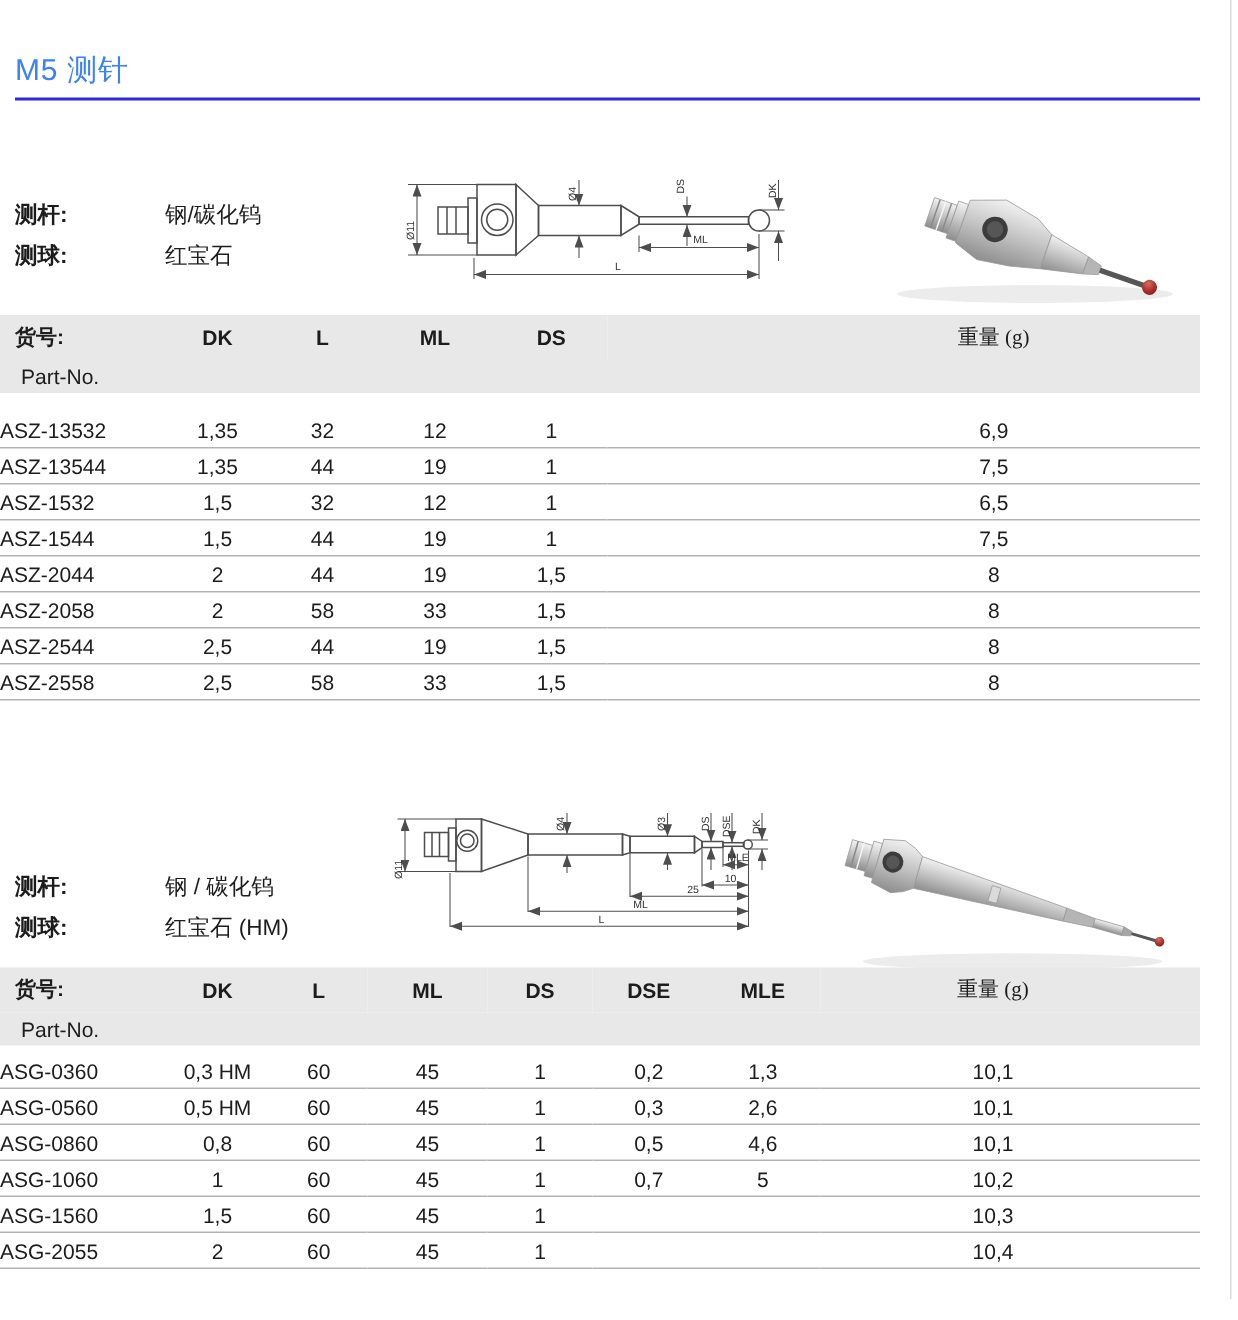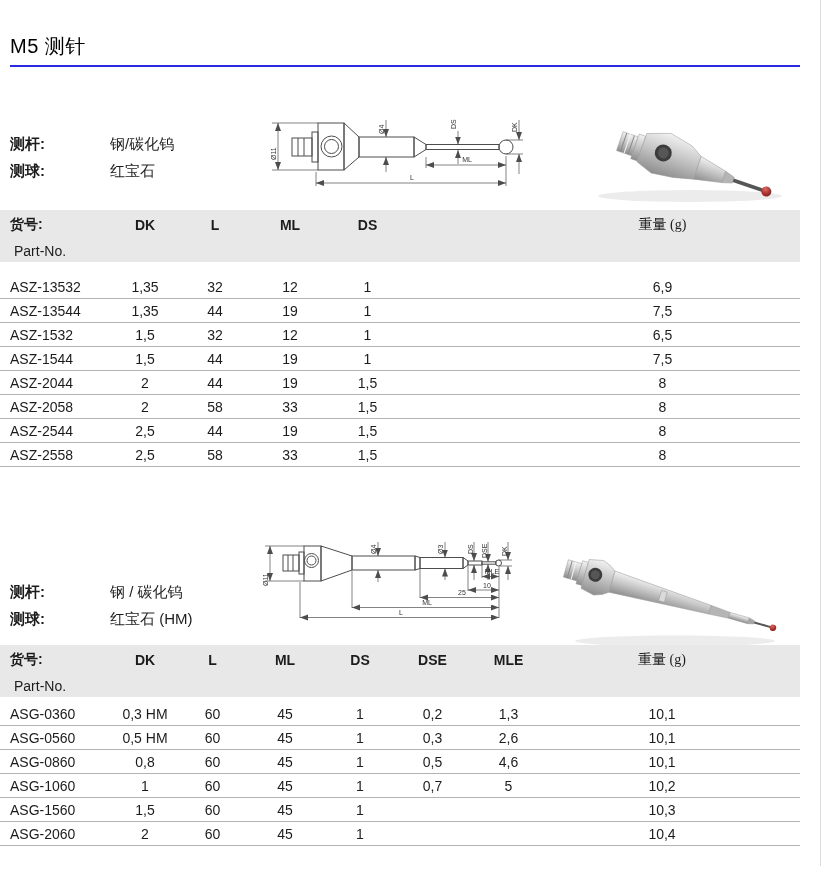--- a/index.html
+++ b/index.html
@@ -1,19 +1,19 @@
 <!DOCTYPE html>
 <html><head>
 <meta charset="utf-8">
 <style>
   html,body { margin:0; padding:0; background:#ffffff; }
   body { font-family:"Liberation Sans","DejaVu Sans",sans-serif; color:#1c1c1c; }
   .page { position:relative; width:825px; height:880px; background:#fff; overflow:hidden; }
 
-  .page-title { position:absolute; left:10px; top:33px; margin:0; font-size:20px; font-weight:400; color:#000000; letter-spacing:.5px; }
+  .page-title { position:absolute; left:10px; top:33px; margin:0; font-size:20px; font-weight:400; color:#3b82f6; letter-spacing:.5px; }
   .title-rule { position:absolute; left:10px; top:65px; width:790px; height:2px; background:#2a2ae0; }
   .right-edge { position:absolute; left:820px; top:0; width:1px; height:866px; background:#dcdcdc; }
 
   .specs { position:absolute; left:10px; font-size:15px; }
   .specs.s1 { top:130px; }
   .specs.s2 { top:578px; }
   .spec-row { height:27px; line-height:27px; }
   .spec-label { display:inline-block; width:100px; font-weight:bold; }
   .spec-value { display:inline-block; }
 
@@ -33,21 +33,21 @@
   table.tbl2 { top:645px; }
   .tbl th, .tbl td { padding:0; font-weight:normal; text-align:center; vertical-align:middle; }
   .tbl thead th { background:#e8e8e8; }
   .tbl thead tr:first-child th { height:30px; }
   .tbl thead tr:last-child  th { height:22px; }
   .tbl .th-part  { text-align:left; padding-left:10px; font-weight:bold; }
   .tbl .th-partno{ text-align:left; padding-left:14px; }
   .tbl .th-dim   { font-weight:bold; }
   .tbl .th-weight{ font-family:"Liberation Serif","DejaVu Serif",serif; }
   .tbl tbody td { height:23px; border-bottom:1px solid #b3b3b3; }
-  .tbl tbody td:first-child { text-align:left; padding-left:10px; }
+  .tbl tbody td:first-child { text-align:left; padding-left:0; }
   .tbl1 tbody td:last-child, .tbl1 .th-weight { padding-left:120px; }
   .tbl2 tbody td:last-child { padding-right:23px; }
   .tbl2 .th-weight { padding-right:23px; }
   .tbl tr.spacer-row td { border-bottom:none; }
   .tbl1 tr.spacer-row td { height:13px; }
   .tbl2 tr.spacer-row td { height:5px; }
 </style>
 </head>
 <body>
 
@@ -418,21 +418,21 @@
           <td>ASG-1560</td>
           <td>1,5</td>
           <td>60</td>
           <td>45</td>
           <td>1</td>
           <td></td>
           <td></td>
           <td>10,3</td>
         </tr>
         <tr>
-          <td>ASG-2060</td>
+          <td>ASG-2055</td>
           <td>2</td>
           <td>60</td>
           <td>45</td>
           <td>1</td>
           <td></td>
           <td></td>
           <td>10,4</td>
         </tr>
       </tbody>
   </table>

